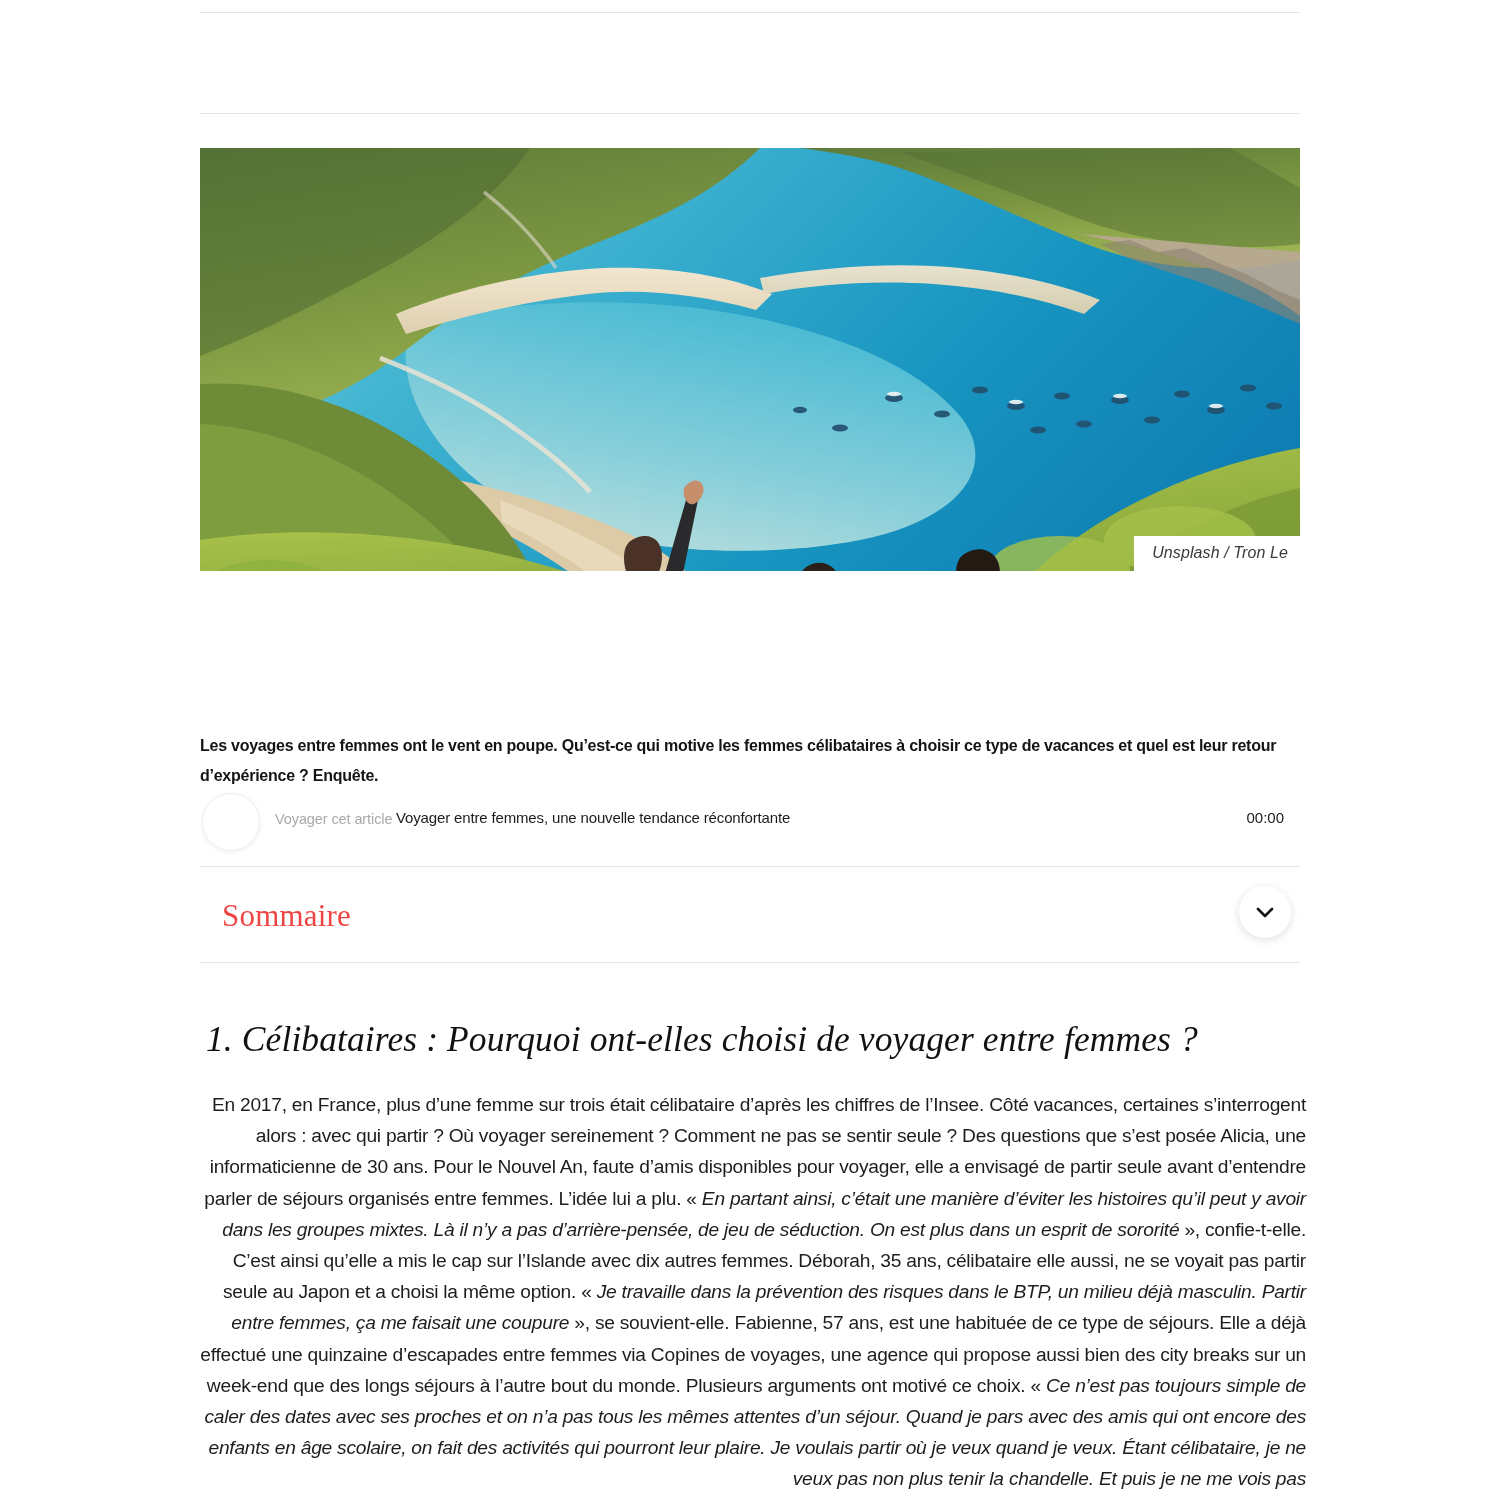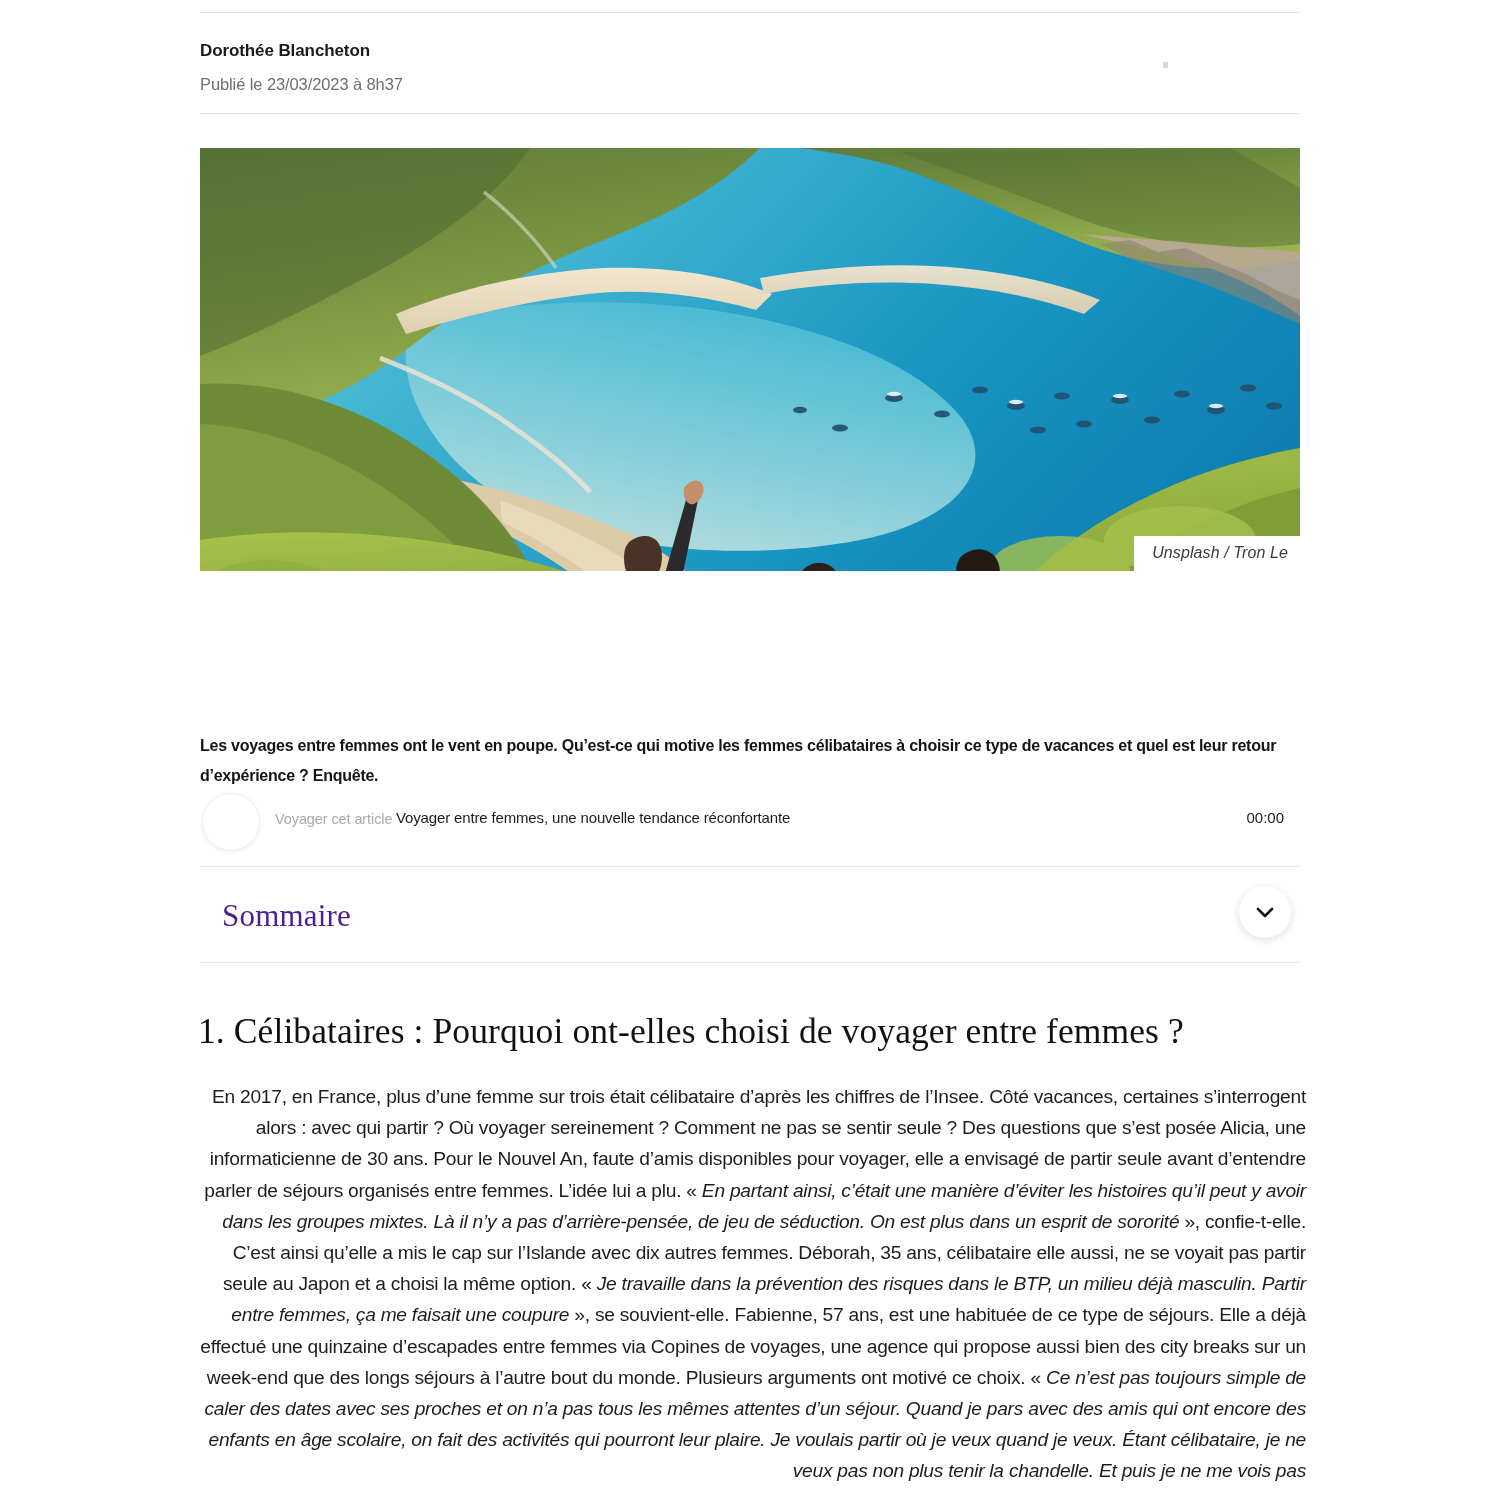--- a/index.html
+++ b/index.html
@@ -172,21 +172,21 @@
     left: 200px;
     width: 1100px;
     height: 96px;
   }
   .summary-title {
     position: absolute;
     left: 22px;
     top: 32px;
     font-family: "Liberation Serif", serif;
     font-size: 31px;
-    color: #4c1d95;
+    color: #ef4444;
     letter-spacing: 0.2px;
     text-align: center;
   }
   .summary-toggle {
     position: absolute;
     right: 9px;
     top: 20px;
     width: 52px;
     height: 52px;
     border-radius: 50%;
@@ -210,52 +210,48 @@
   }
 
   
   .article {
     position: absolute;
     top: 1008px;
     left: 198px;
     width: 1108px;
   }
   .article h2 {
-    margin: 0;
+    margin: 8px;
     font-family: "Liberation Serif", serif;
     font-size: 35.5px;
     font-weight: 400;
     color: #111111;
     letter-spacing: 0.1px;
     line-height: 46px;
+    font-style: italic;
   }
   .article p {
     margin: 27px 0 0 0;
     font-size: 19.2px;
     line-height: 31.2px;
     color: #1d1d1d;
     letter-spacing: -0.25px;
     text-align: right;
   }
   .article p em {
     font-style: italic;
   }
 </style>
 </head>
 <body>
 
 <div class="page">
 
   <div class="top-rule"></div>
 
-  <div class="byline">
-    <div class="byline-author">Dorothée Blancheton</div>
-    <div class="byline-date">Publié le 23/03/2023 à 8h37</div>
-    <div class="byline-artifact"></div>
-  </div>
   <div class="byline-rule"></div>
 
   <div class="hero">
     <svg viewBox="0 0 1100 545" preserveAspectRatio="none">
       <defs>
         <linearGradient id="seaGrad" x1="0" y1="0" x2="1" y2="0.5">
           <stop offset="0%" stop-color="#8fd6df"></stop>
           <stop offset="30%" stop-color="#44b6d2"></stop>
           <stop offset="70%" stop-color="#1895c1"></stop>
           <stop offset="100%" stop-color="#0f7fb3"></stop>

